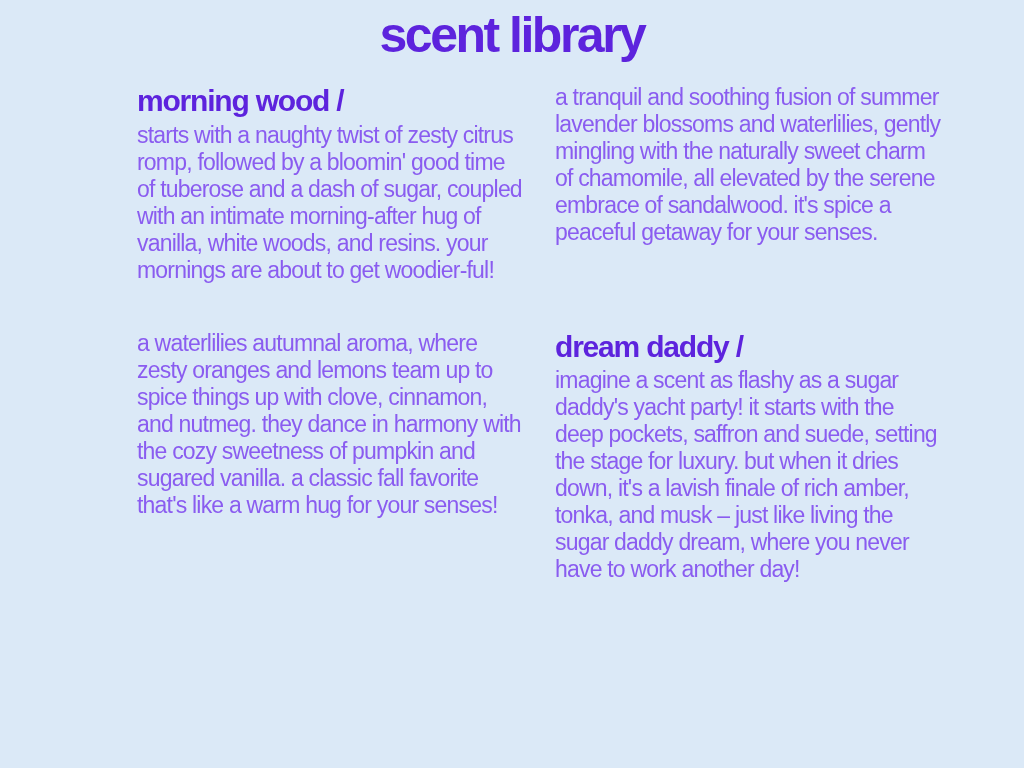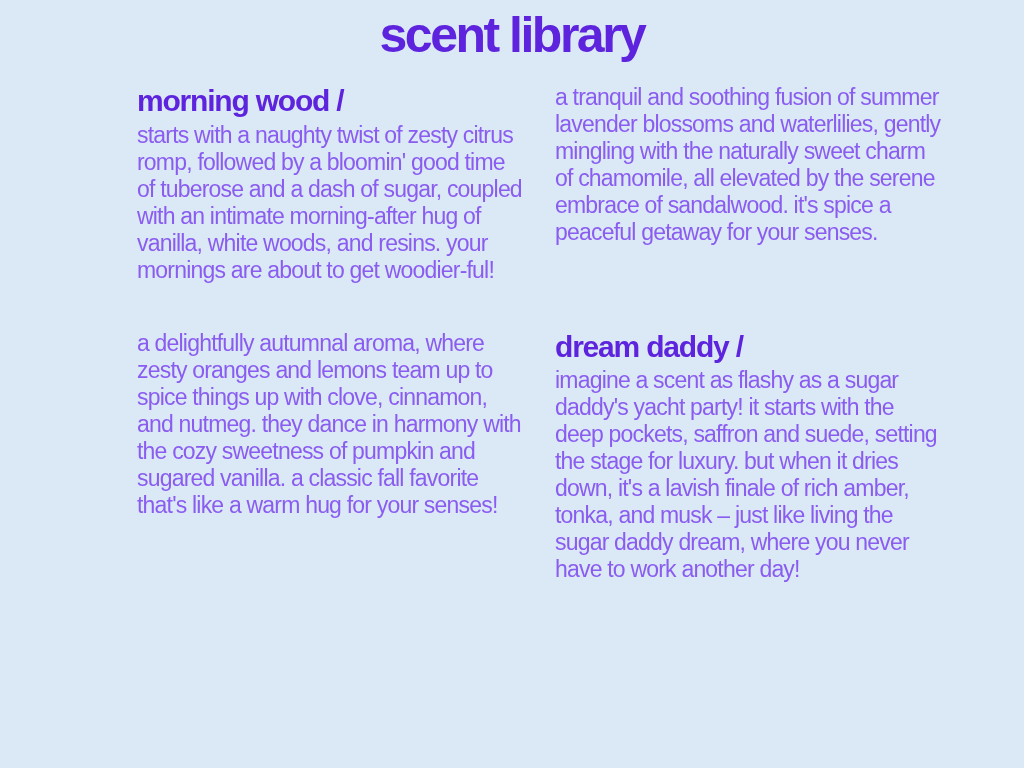--- a/index.html
+++ b/index.html
@@ -67,21 +67,21 @@
     <div class="scent-card">
       <h2 class="scent-name">morning wood /</h2>
       <p class="scent-description">starts with a naughty twist of zesty citrus romp, followed by a bloomin' good time of tuberose and a dash of sugar, coupled with an intimate morning-after hug of vanilla, white woods, and resins. your mornings are about to get woodier-ful!</p>
     </div>
 
     <div class="scent-card">
       <p class="scent-description">a tranquil and soothing fusion of summer lavender blossoms and waterlilies, gently mingling with the naturally sweet charm of chamomile, all elevated by the serene embrace of sandalwood. it's spice a peaceful getaway for your senses.</p>
     </div>
 
     <div class="scent-card">
-      <p class="scent-description">a delightfully autumnal aroma, where zesty oranges and lemons team up to spice things up with clove, cinnamon, and nutmeg. they dance in harmony with the cozy sweetness of pumpkin and sugared vanilla. a classic fall favorite that's like a warm hug for your senses!</p>
+      <p class="scent-description">a waterlilies autumnal aroma, where zesty oranges and lemons team up to spice things up with clove, cinnamon, and nutmeg. they dance in harmony with the cozy sweetness of pumpkin and sugared vanilla. a classic fall favorite that's like a warm hug for your senses!</p>
     </div>
 
     <div class="scent-card">
       <h2 class="scent-name">dream daddy /</h2>
       <p class="scent-description">imagine a scent as flashy as a sugar daddy's yacht party! it starts with the deep pockets, saffron and suede, setting the stage for luxury. but when it dries down, it's a lavish finale of rich amber, tonka, and musk – just like living the sugar daddy dream, where you never have to work another day!</p>
     </div>
 
   </div>
 </div>
 

